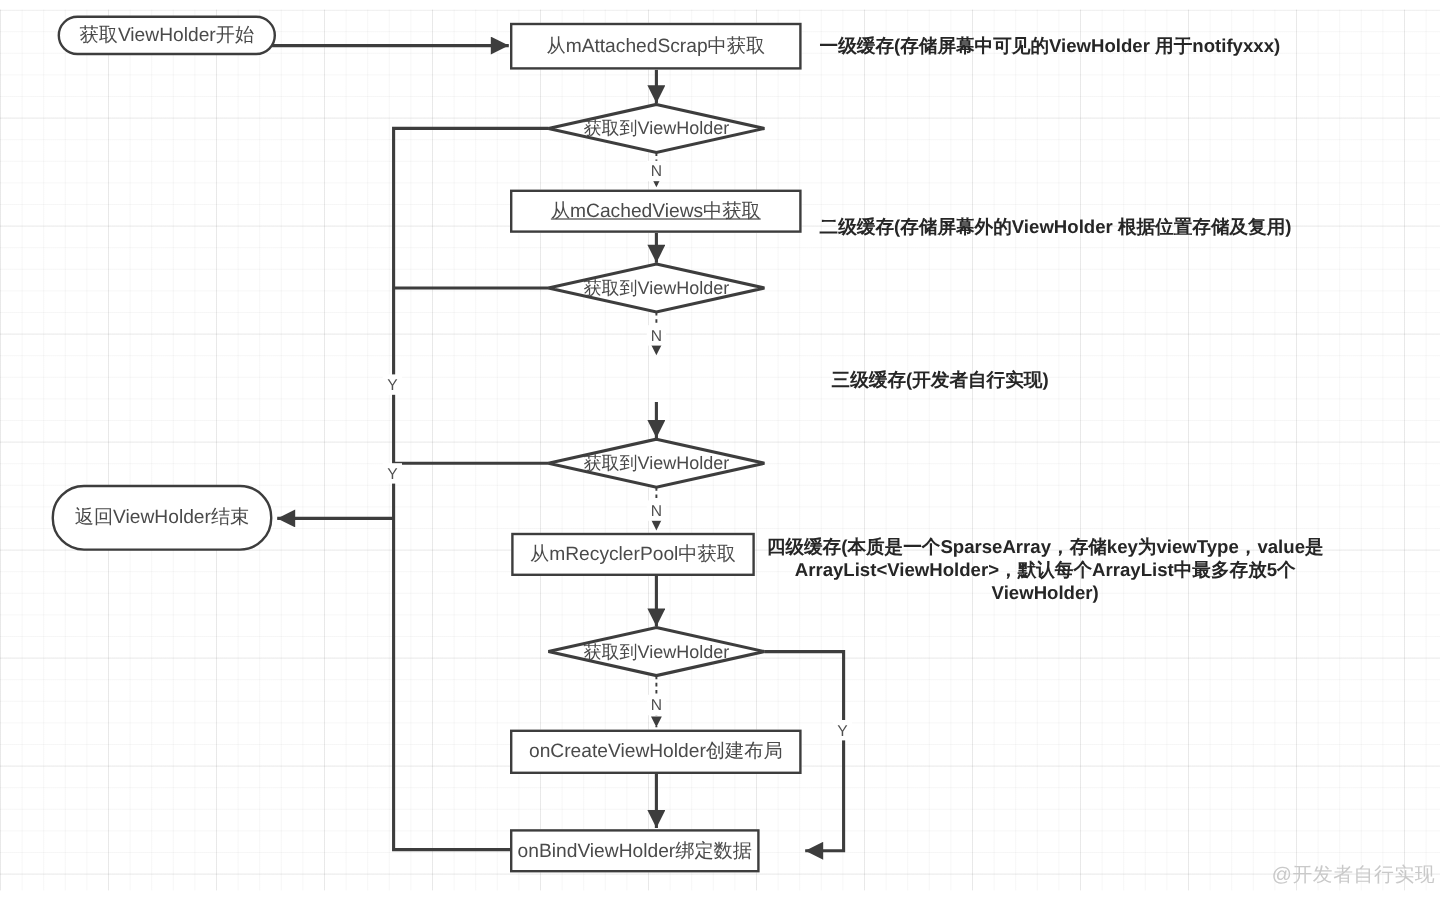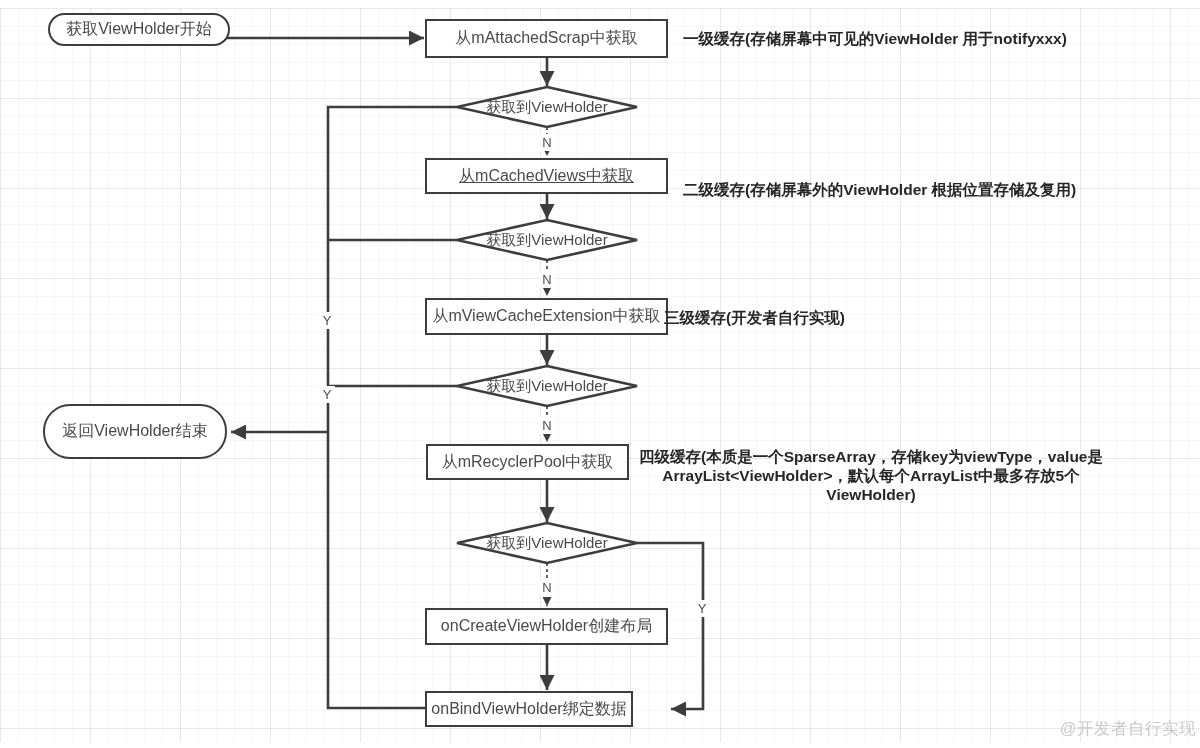--- a/index.html
+++ b/index.html
@@ -94,23 +94,20 @@
   </div>
 
   <div class="node" style="left:425px;top:19px;width:243px;height:39px;">
     <span>从mAttachedScrap中获取</span>
   </div>
 
   <div class="node" style="left:425px;top:158px;width:243px;height:36px;text-decoration:underline;">
     <span>从mCachedViews中获取</span>
   </div>
 
-  <div class="node" style="left:425px;top:298px;width:243px;height:37px;">
-    <span>从mViewCacheExtension中获取</span>
-  </div>
 
   <div class="node" style="left:426px;top:444px;width:203px;height:36px;">
     <span>从mRecyclerPool中获取</span>
   </div>
 
   <div class="node" style="left:425px;top:608px;width:243px;height:37px;">
     <span>onCreateViewHolder创建布局</span>
   </div>
 
   <div class="node" style="left:425px;top:691px;width:208px;height:36px;">
@@ -129,18 +126,18 @@
   <div class="branch" style="left:539px;top:134px;">N</div>
   <div class="branch" style="left:539px;top:271px;">N</div>
   <div class="branch" style="left:539px;top:417px;">N</div>
   <div class="branch" style="left:539px;top:579px;">N</div>
   <div class="branch" style="left:319px;top:312px;">Y</div>
   <div class="branch" style="left:319px;top:386px;">Y</div>
   <div class="branch" style="left:694px;top:600px;">Y</div>
 
   <div class="annotation" style="left:683px;top:29px;">一级缓存(存储屏幕中可见的ViewHolder 用于notifyxxx)</div>
   <div class="annotation" style="left:683px;top:180px;">二级缓存(存储屏幕外的ViewHolder 根据位置存储及复用)</div>
-  <div class="annotation" style="left:664px;top:308px;">三级缓存(开发者自行实现)</div>
+  <div class="annotation" style="left:693px;top:308px;">三级缓存(开发者自行实现)</div>
   <div class="annotation wrap" style="left:625px;top:447px;width:492px;">四级缓存(本质是一个SparseArray，存储key为viewType，value是
 ArrayList&lt;ViewHolder&gt;，默认每个ArrayList中最多存放5个ViewHolder)</div>
 
   <div id="watermark">@开发者自行实现</div>
 </div>
 
 </body></html>

